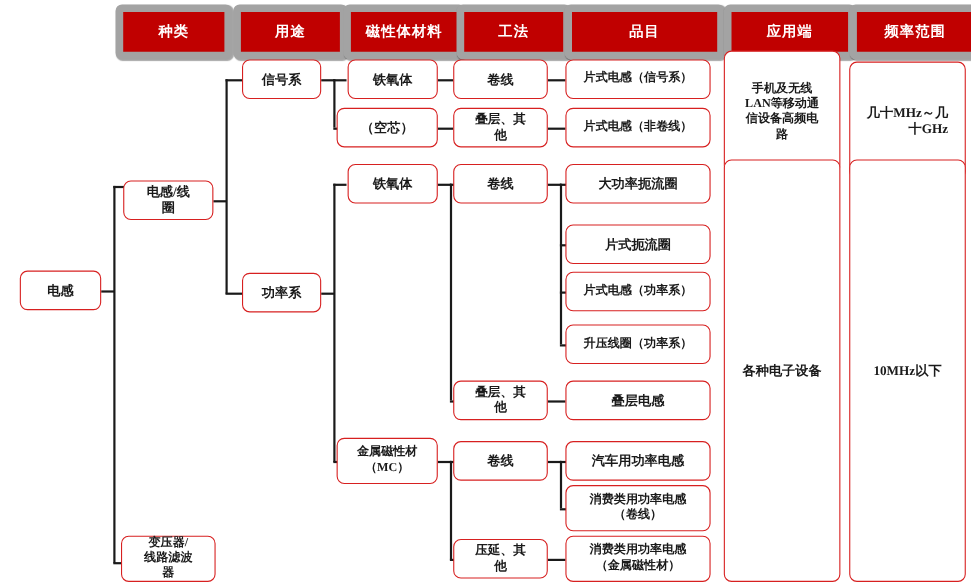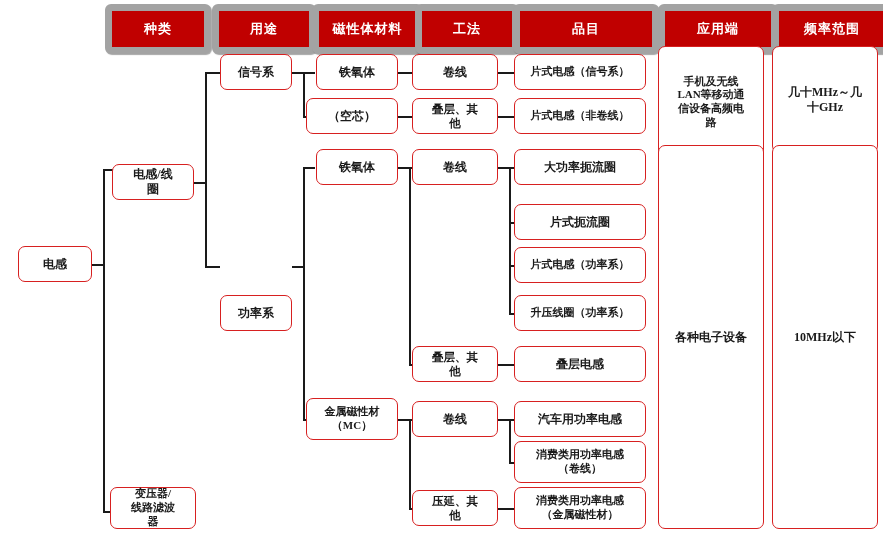--- a/index.html
+++ b/index.html
@@ -141,21 +141,21 @@
   <div class="node tiny" style="left:110px;top:487px;width:86px;height:42px;">
     <div>
       <div>变压器/</div>
       <div>线路滤波器</div>
     </div>
   </div>
 
   <div class="node" style="left:220px;top:54px;width:72px;height:36px;">
       <span>信号系</span>
     </div>
-  <div class="node" style="left:220px;top:248px;width:72px;height:36px;margin-top:47px;">
+  <div class="node" style="left:220px;top:248px;width:72px;height:36px;">
       <span>功率系</span>
     </div>
 
   <div class="node" style="left:316px;top:54px;width:82px;height:36px;">
       <span>铁氧体</span>
     </div>
   <div class="node" style="left:306px;top:98px;width:92px;height:36px;">
       <span>（空芯）</span>
     </div>
   <div class="node" style="left:316px;top:149px;width:82px;height:36px;">
@@ -229,21 +229,21 @@
       <div>手机及无线</div>
       <div>LAN等移动通</div>
       <div>信设备高频电</div>
       <div>路</div>
     </div>
   </div>
   <div class="node" style="left:658px;top:145px;width:106px;height:384px;">
       <span>各种电子设备</span>
     </div>
 
-  <div class="node" style="left:772px;top:46px;width:106px;height:107px;">
+  <div class="node" style="left:772px;top:56px;width:106px;height:107px;text-align:right;">
     <div>
       <div>几十MHz～几</div>
       <div>十GHz</div>
     </div>
   </div>
   <div class="node" style="left:772px;top:145px;width:106px;height:384px;">
       <span>10MHz以下</span>
     </div>
 
 </div>

